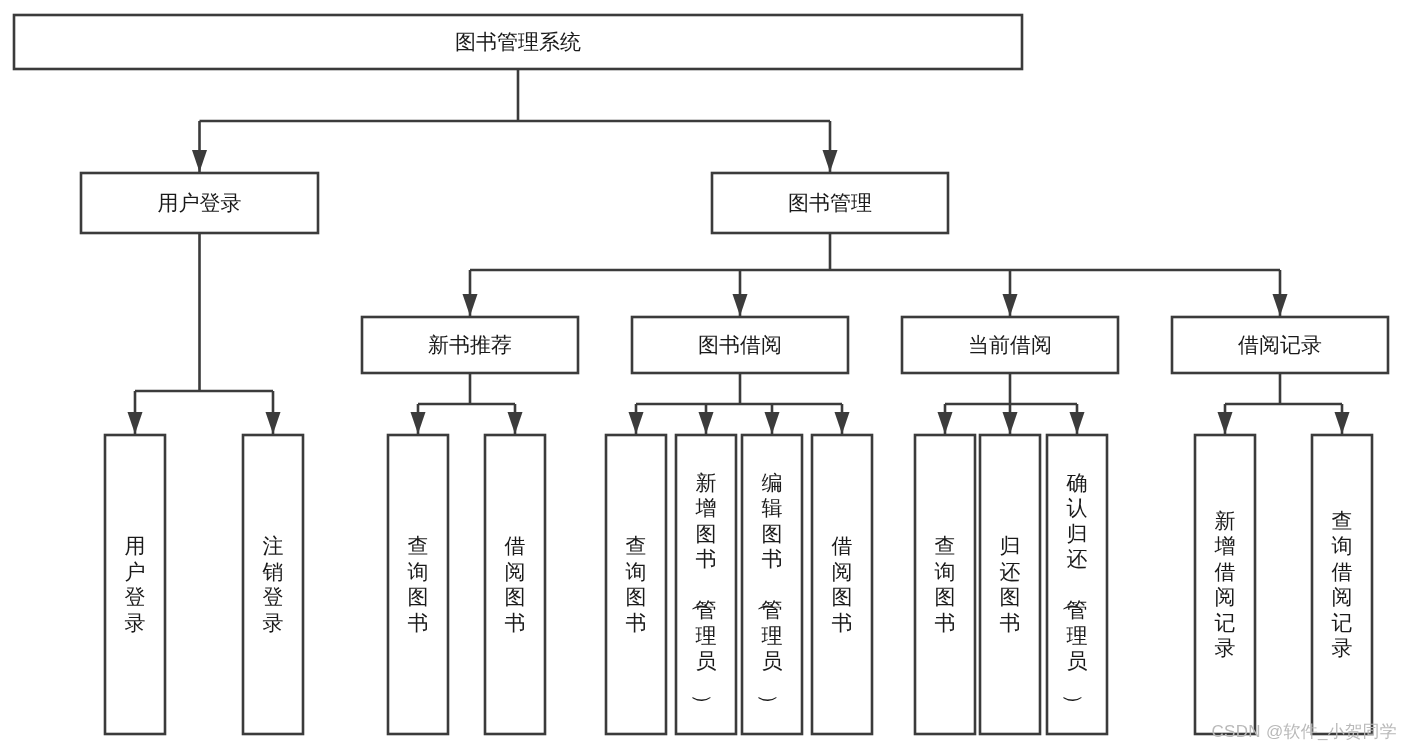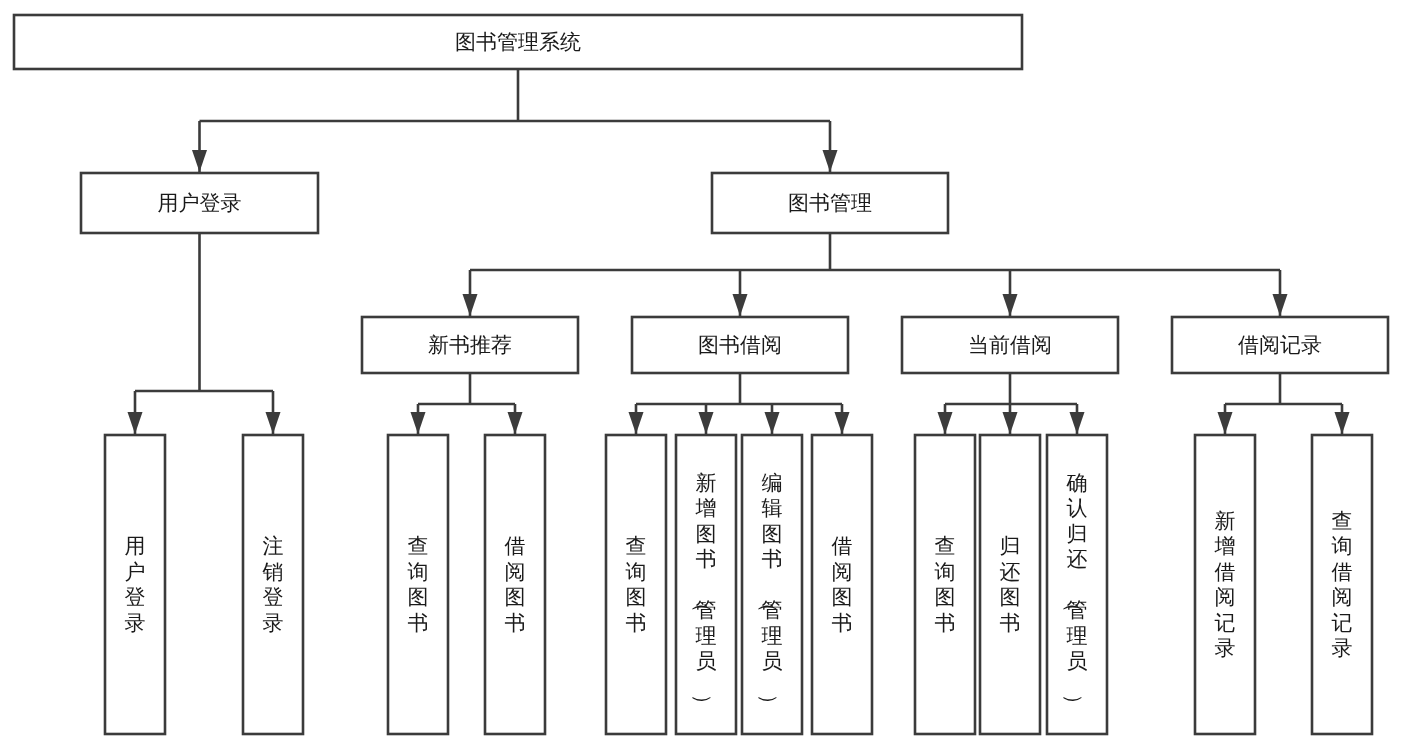--- a/index.html
+++ b/index.html
@@ -201,13 +201,14 @@
         <g>
           <rect x="1195" y="435" width="60" height="299" class="node-box"></rect>
           <text x="1225" y="527.89" class="node-label-v"><tspan x="1225" dy="0">新</tspan><tspan x="1225" dy="25.5">增</tspan><tspan x="1225" dy="25.5">借</tspan><tspan x="1225" dy="25.5">阅</tspan><tspan x="1225" dy="25.5">记</tspan><tspan x="1225" dy="25.5">录</tspan></text>
         </g>
         <g>
           <rect x="1312" y="435" width="60" height="299" class="node-box"></rect>
           <text x="1342" y="527.89" class="node-label-v"><tspan x="1342" dy="0">查</tspan><tspan x="1342" dy="25.5">询</tspan><tspan x="1342" dy="25.5">借</tspan><tspan x="1342" dy="25.5">阅</tspan><tspan x="1342" dy="25.5">记</tspan><tspan x="1342" dy="25.5">录</tspan></text>
         </g>
       </g>
   </svg>
+  <div class="watermark">CSDN @软件_小贺同学</div>
 </div>
 
 </body></html>

